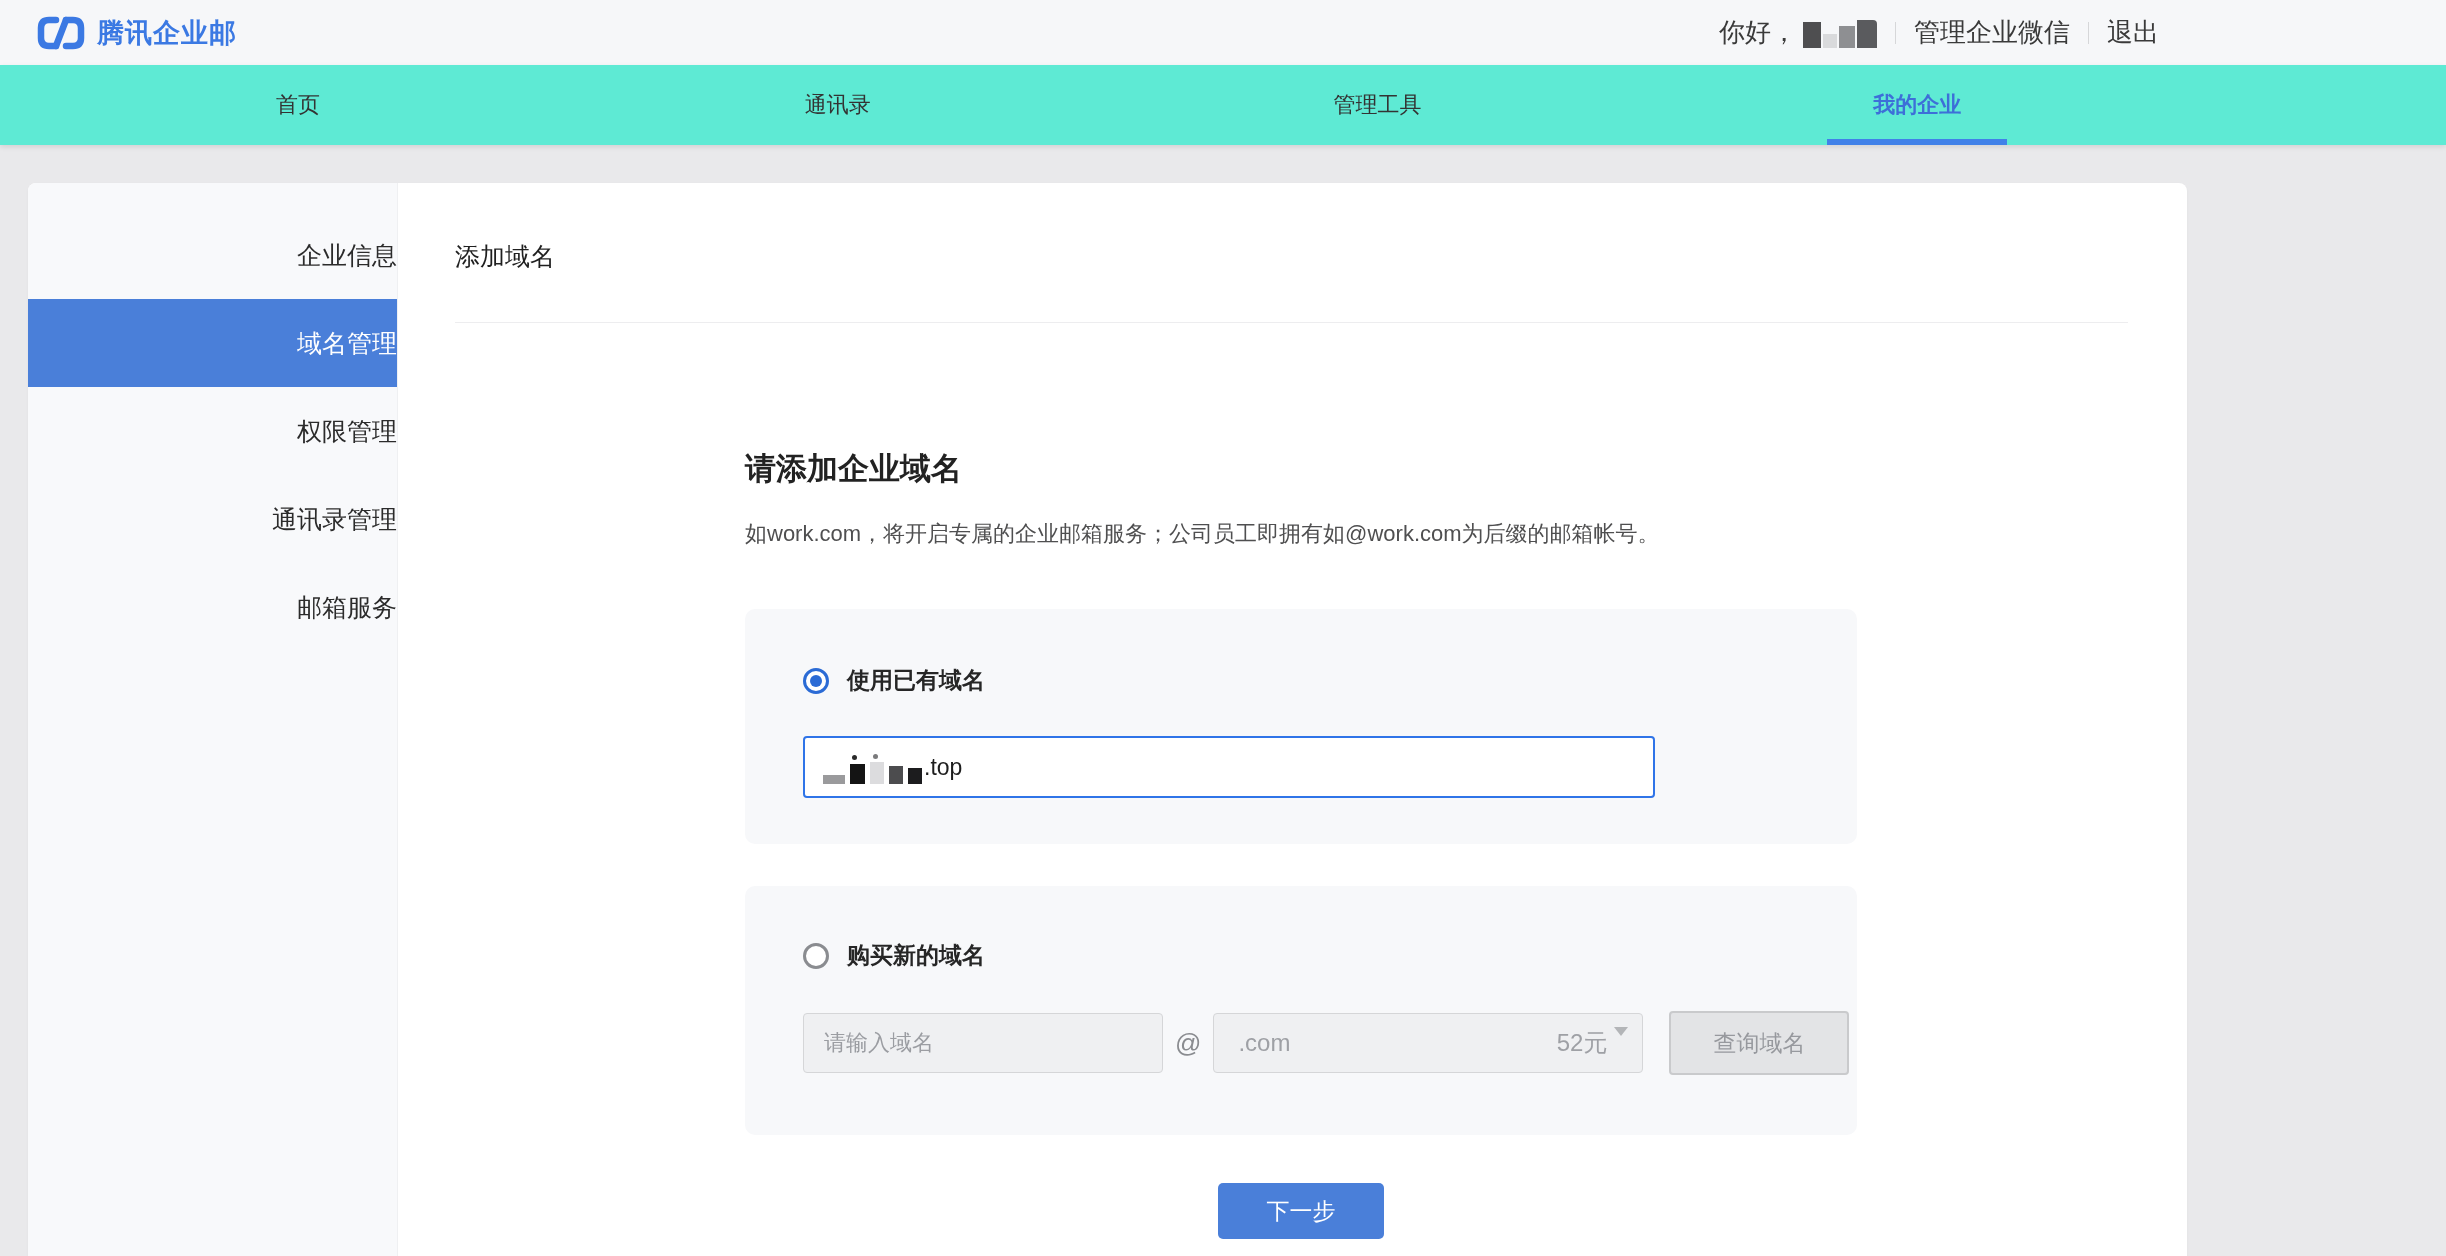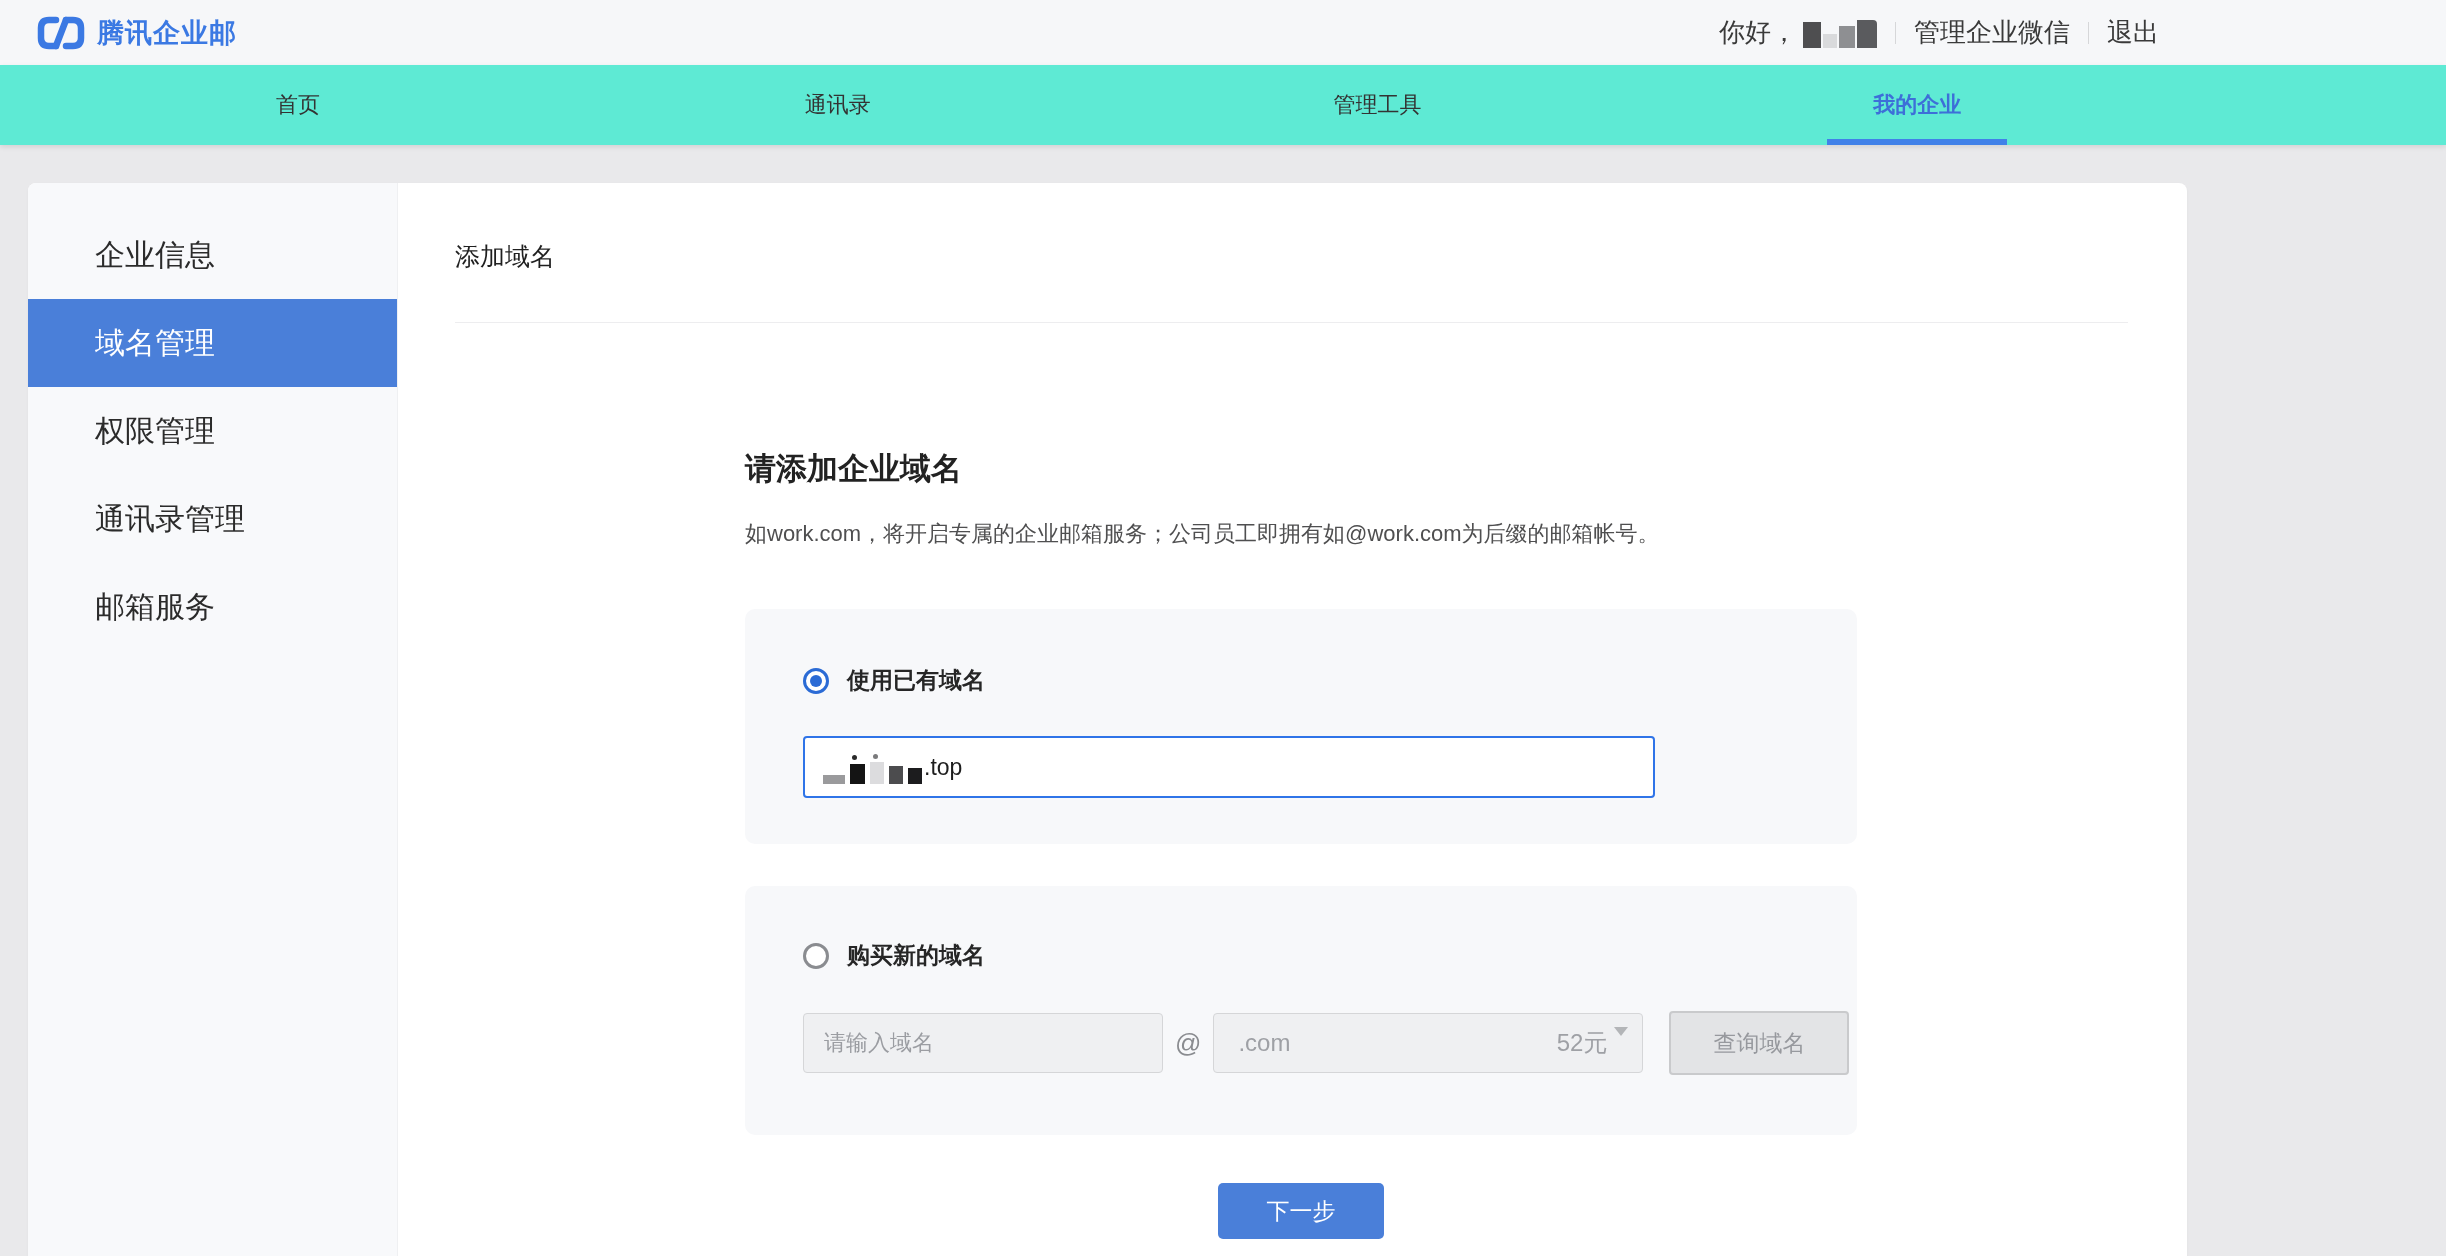--- a/index.html
+++ b/index.html
@@ -45,21 +45,21 @@
     width:2159px; height:1073px; background:#ffffff;
     border-radius:8px 8px 0 0; display:flex; overflow:hidden;
     box-shadow:0 1px 3px rgba(0,0,0,0.04);
   }
   .sidebar {
     width:370px; background:#f8f9fb; border-right:1px solid #eff0f2;
     padding-top:28px; flex-shrink:0;
   }
   .side-item {
     height:88px; line-height:88px; padding-left:67px;
-    font-size:30px; color:#2b2b2b; cursor:pointer;
+    font-size:25px; color:#2b2b2b; cursor:pointer;text-align:right;
   }
   .side-item.active { background:#4a7fd9; color:#ffffff; }
 
   .main { flex:1; padding:57px 59px 0 57px; }
   .page-title { font-size:25px; font-weight:400; color:#1f1f1f; line-height:32px; }
   .divider { margin-top:50px; height:1px; background:#ededef; }
 
   .form-col { margin-left:290px; width:1112px; }
   .section-heading { font-size:31px; font-weight:bold; color:#222; line-height:40px; margin-top:126px; }
   .section-desc { font-size:22px; color:#4f4f50; line-height:30px; margin-top:30px; }

